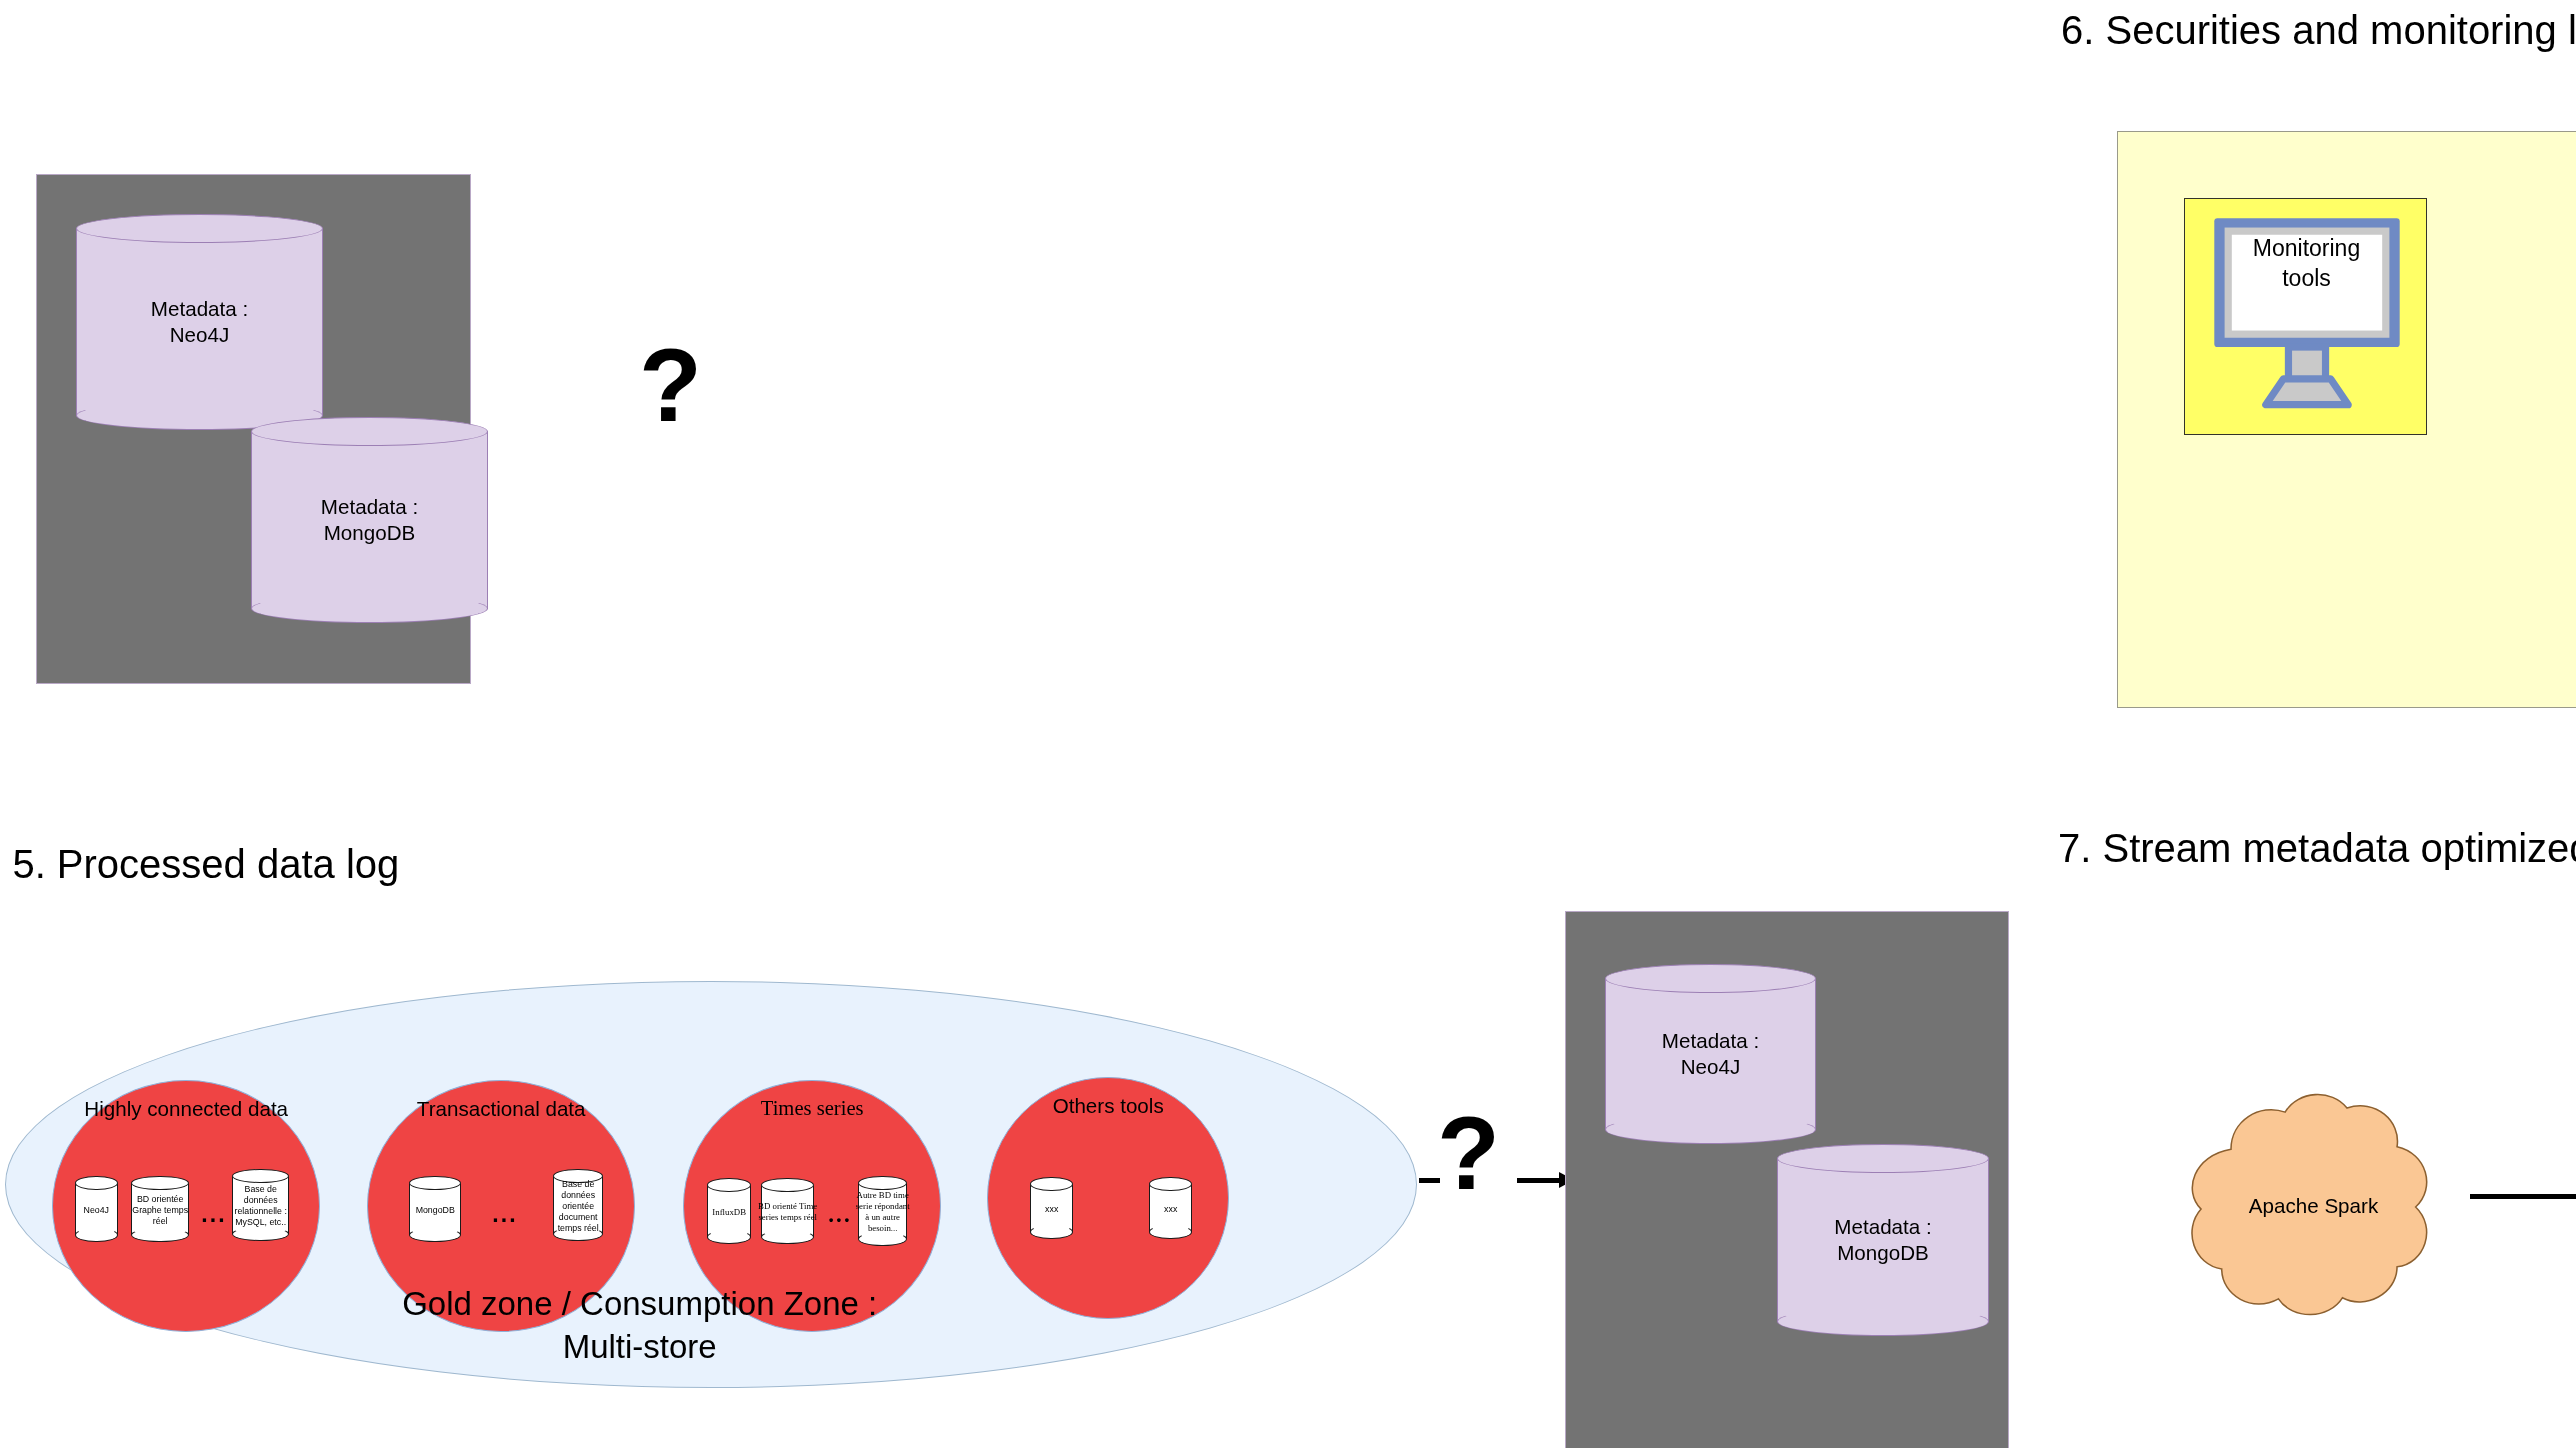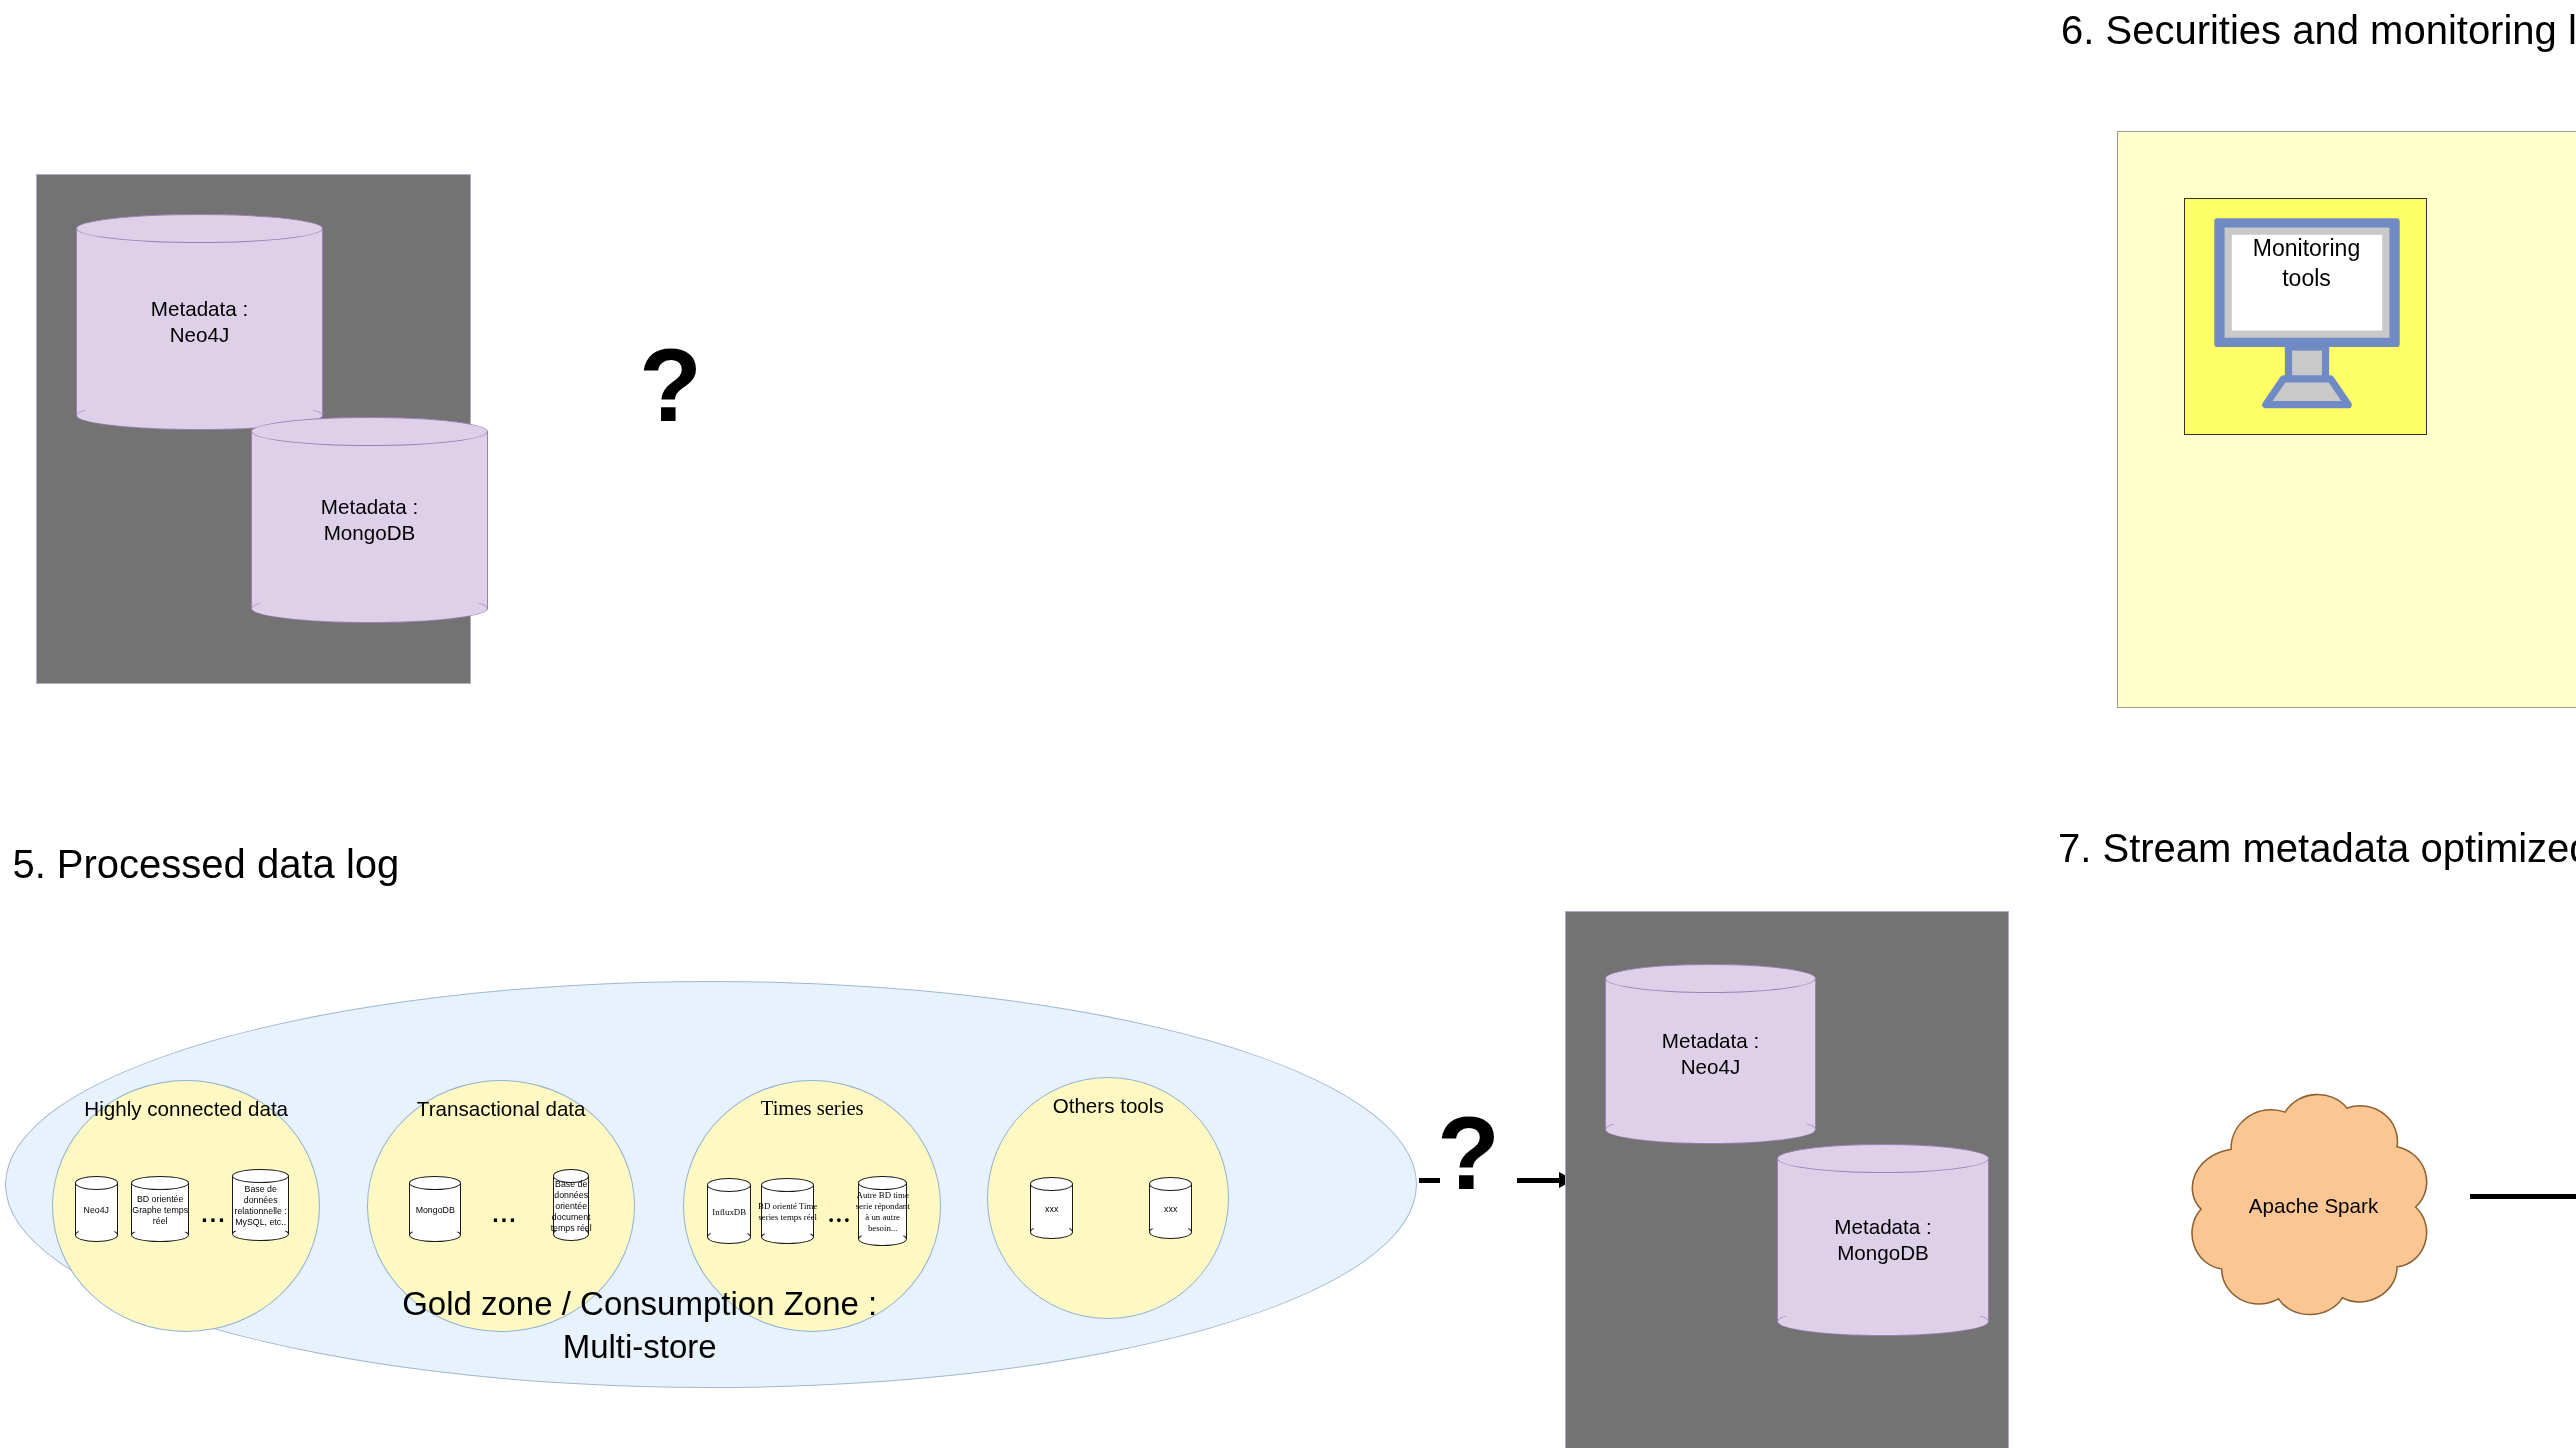--- a/index.html
+++ b/index.html
@@ -29,21 +29,21 @@
   
   .aline{position:absolute;height:4.6px;background:#000;}
   .ahead{position:absolute;width:0;height:0;border-top:8.8px solid transparent;border-bottom:8.8px solid transparent;border-left:15.5px solid #000;}
 
   
   .sec6-outer{background:#ffffcc;border:1px solid #9a9a8a;box-sizing:border-box;}
   .sec6-monbox{background:#ffff66;border:1px solid #33332a;box-sizing:border-box;}
 
   
   .big-ellipse{position:absolute;background:#e8f2fd;border:1px solid #9fb8cf;border-radius:50%;box-sizing:border-box;}
-  .sub-circle{position:absolute;background:#fef9c3;border:1px solid #8fb0d8;border-radius:50%;box-sizing:border-box;}
+  .sub-circle{position:absolute;background:#ef4444;border:1px solid #8fb0d8;border-radius:50%;box-sizing:border-box;}
   .sub-circle .ctitle{position:absolute;left:0;right:0;top:15.5px;text-align:center;font-size:20.6px;color:#000;}
   .zone-label{position:absolute;text-align:center;font-size:33px;line-height:1.3;color:#000;}
   .dots{position:absolute;font-size:23px;font-weight:bold;letter-spacing:2.1px;color:#000;}
 
   
   .cloud-wrap{position:absolute;}
   .cloud-lbl{position:absolute;left:0;right:0;top:50%;transform:translateY(-50%);text-align:center;font-size:20.6px;color:#000;z-index:5;}
 </style>
 </head>
 <body>
@@ -131,21 +131,21 @@
 
     <div class="sub-circle" style="left:361px;top:98px;width:268px;height:252px;text-decoration:underline;">
       <div class="ctitle">Transactional data</div>
       <div class="scyl" style="left:41px;top:95px;width:52px;height:66px;">
         <div class="sbody"></div>
           <div class="sbot"></div>
           <div class="stop"></div>
         <div class="slbl">MongoDB</div>
       </div>
       <div class="dots" style="left:124px;top:120px;">...</div>
-      <div class="scyl" style="left:185px;top:88px;width:36px;height:72px;">
+      <div class="scyl" style="left:185px;top:88px;width:50px;height:72px;">
         <div class="sbody"></div>
           <div class="sbot"></div>
           <div class="stop"></div>
         <div class="slbl">Base de données orientée document temps réel</div>
       </div>
     </div>
 
     <div class="sub-circle" style="left:677px;top:98px;width:258px;height:252px;font-family:Liberation Serif, serif;">
       <div class="ctitle">Times series</div>
       <div class="scyl" style="left:23px;top:97px;width:44px;height:66px;">

